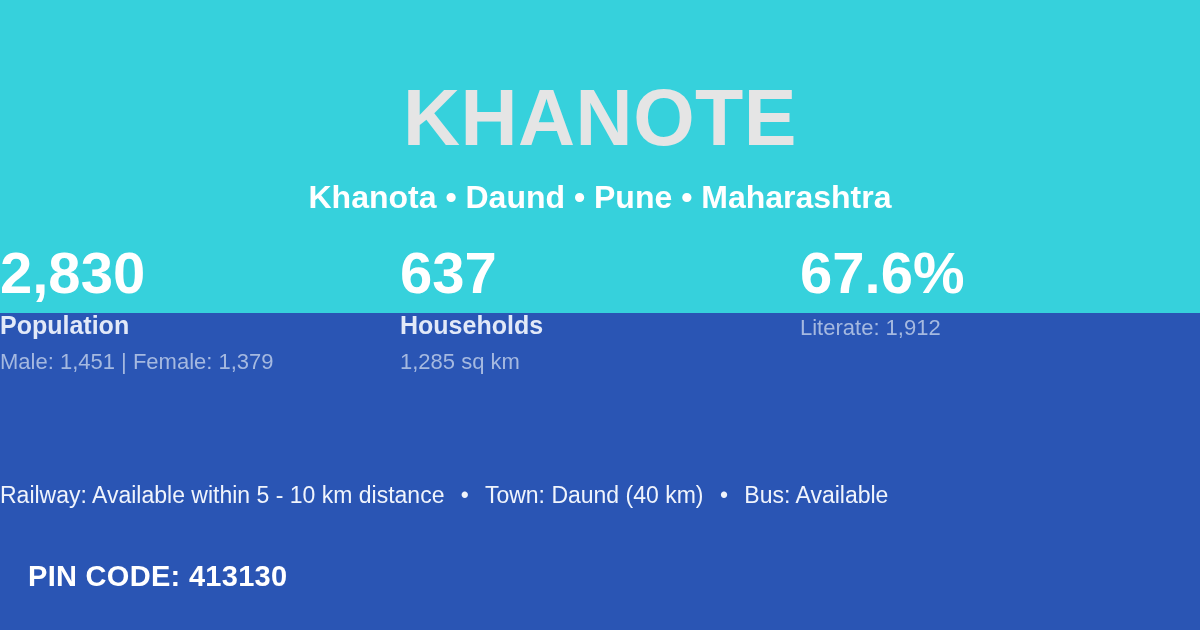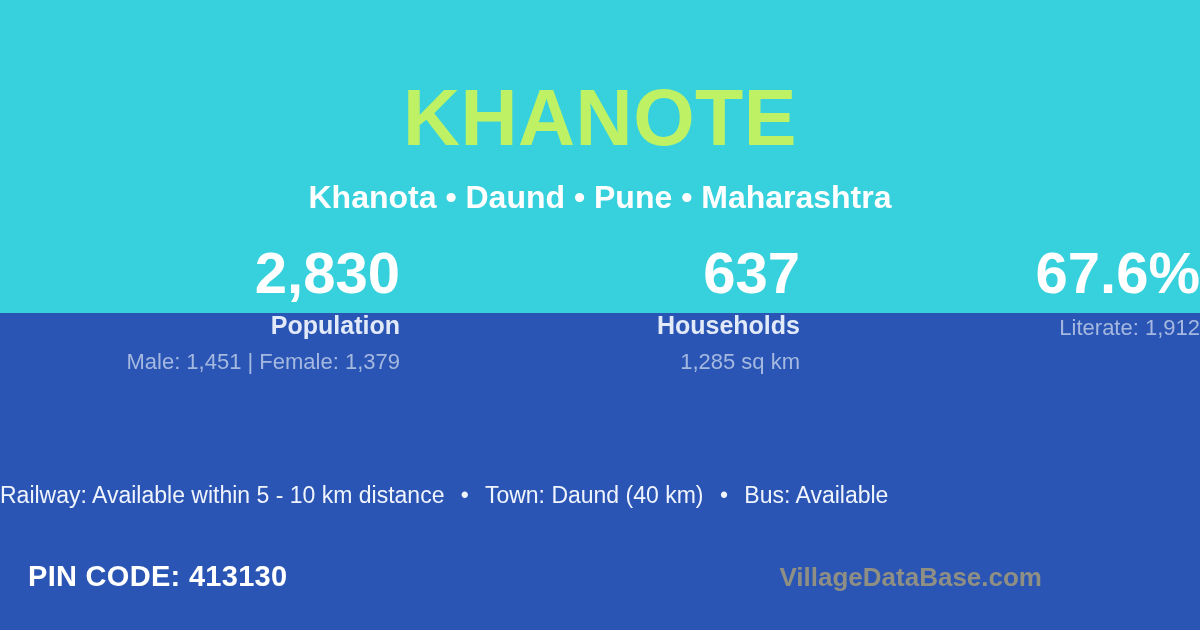--- a/index.html
+++ b/index.html
@@ -45,21 +45,21 @@
     position: absolute;
     left: 0; top: 0;
     width: 1200px;
     text-align: center;
     z-index: 3;
   }
   .village-title {
     margin-top: 78px;
     font-size: 79px;
     font-weight: bold;
-    color: #bef264;
+    color: #e5e5e5;
     letter-spacing: 0.5px;
     line-height: 1.0;
     white-space: nowrap;
   }
   .village-subtitle {
     margin-top: 24px;
     font-size: 32px;
     font-weight: bold;
     color: #ffffff;
     line-height: 1.0;
@@ -71,21 +71,21 @@
     position: absolute;
     left: 0;
     top: 243px;
     width: 1200px;
     display: flex;
     flex-direction: row;
     z-index: 3;
   }
   .stat {
     flex: 1 1 0;
-    text-align: right;
+    text-align: left;
   }
   .stat-value {
     font-size: 58px;
     font-weight: bold;
     color: #ffffff;
     line-height: 1.05;
     white-space: nowrap;
   }
   .stat-label {
     margin-top: 9px;
@@ -190,16 +190,15 @@
   <div class="transport">
     <span>Railway: Available within 5 - 10 km distance</span>
     <span class="sep">•</span>
     <span>Town: Daund (40 km)</span>
     <span class="sep">•</span>
     <span>Bus: Available</span>
   </div>
 
   <div class="footer">
     <div class="pin-code">PIN CODE: 413130</div>
-    <div class="brand">VillageDataBase.com</div>
   </div>
 
 </div>
 
 </body></html>

